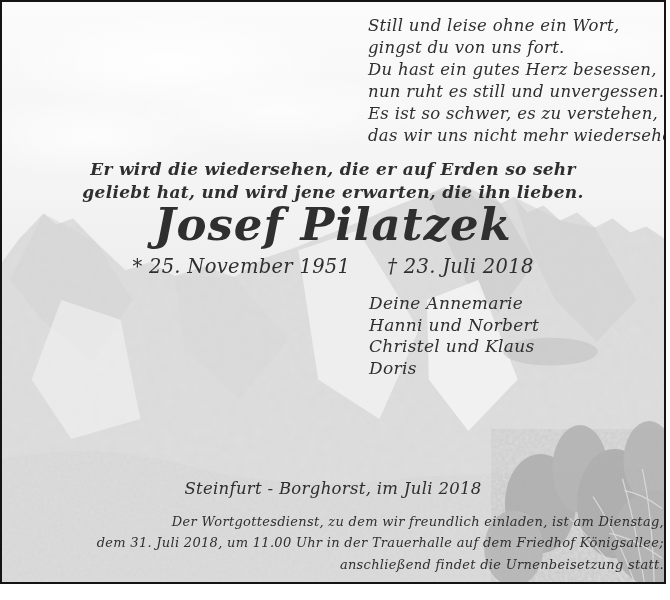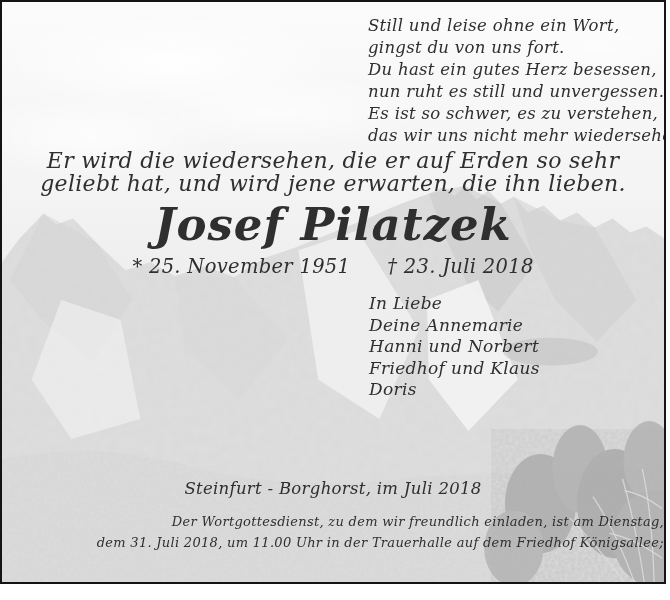--- a/index.html
+++ b/index.html
@@ -33,25 +33,26 @@
   }
   .poem {
     position: absolute;
     left: 366px;
     top: 13px;
     font-size: 16.5px;
     line-height: 22px;
     white-space: nowrap;
   }
   .verse {
-    top: 148px;
-    text-align: center;
-    font-size: 22px;
+    top: 156px;
+    text-align: center;
+    font-size: 17px;
     line-height: 22.5px;
     white-space: nowrap;
+    font-weight: bold;
   }
   .name {
     top: 196px;
     text-align: center;
     font-size: 45px;
     line-height: 54px;
     font-weight: bold;
     margin: 0;
     letter-spacing: 1px;
   }
@@ -180,27 +181,27 @@
     <div>geliebt hat, und wird jene erwarten, die ihn lieben.</div>
   </div>
 
   <h1 class="name txt layer">Josef Pilatzek</h1>
 
   <div class="dates txt layer">
     <span class="birth">* 25. November 1951</span><span>† 23. Juli 2018</span>
   </div>
 
   <div class="mourners txt">
-    <div>In Liebe</div>
     <div>Deine Annemarie</div>
     <div>Hanni und Norbert</div>
-    <div>Friedhof und Klaus</div>
+    <div>Christel und Klaus</div>
     <div>Doris</div>
   </div>
 
   <div class="place txt layer">Steinfurt - Borghorst, im Juli 2018</div>
 
   <div class="service txt layer">
     <div>Der Wortgottesdienst, zu dem wir freundlich einladen, ist am Dienstag,</div>
     <div>dem 31. Juli 2018, um 11.00 Uhr in der Trauerhalle auf dem Friedhof Königsallee;</div>
+    <div>anschließend findet die Urnenbeisetzung statt.</div>
   </div>
 
 </div>
 
 </body></html>

